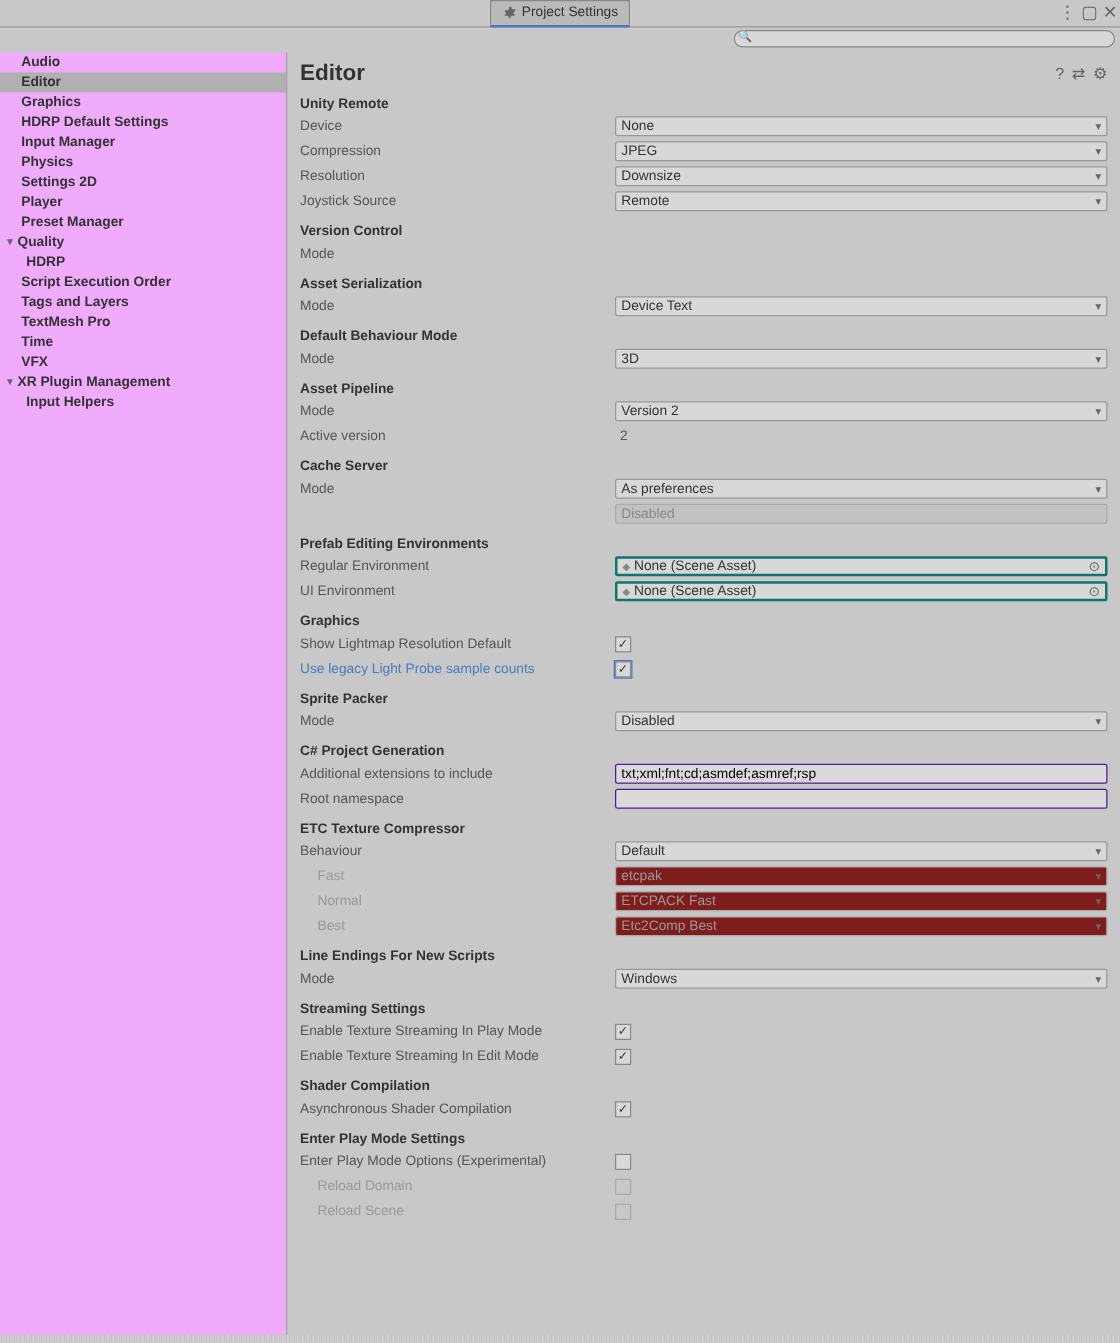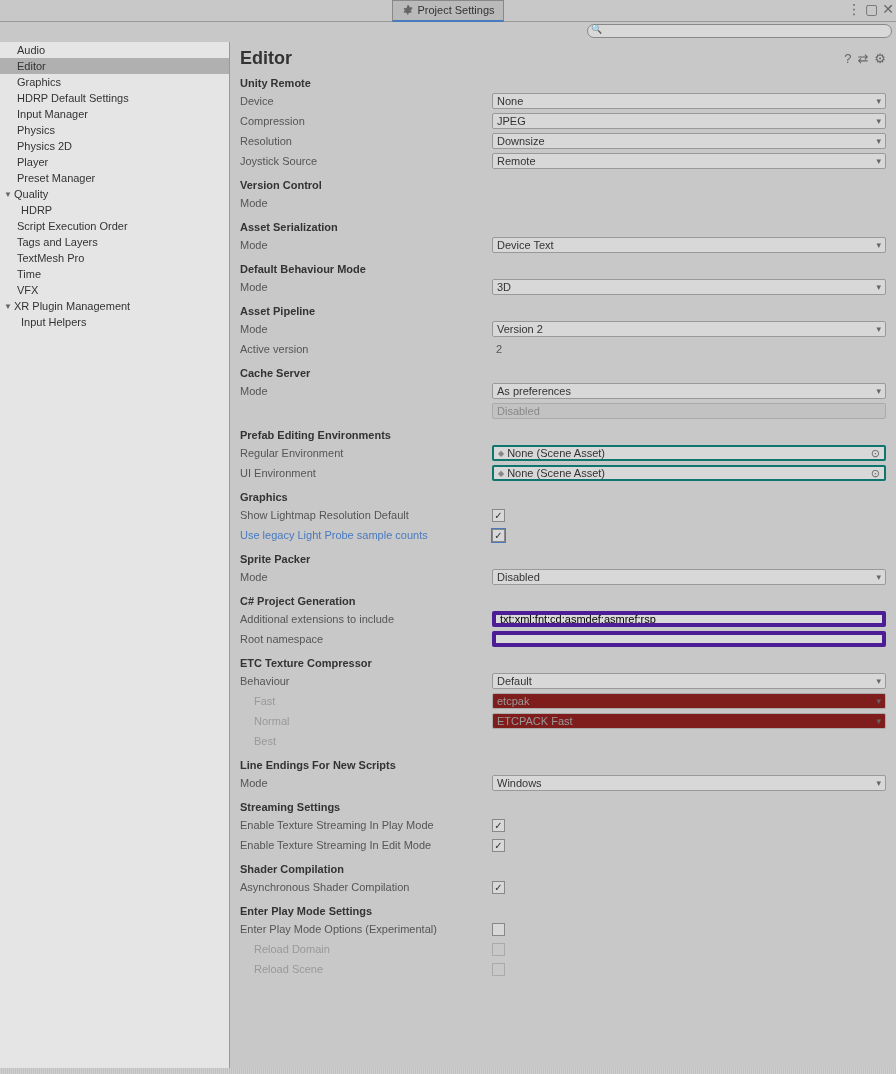--- a/index.html
+++ b/index.html
@@ -10,21 +10,21 @@
     .tab svg { width: 12px; height: 12px; }
     .title-controls { position: absolute; right: 2px; top: 2px; display: flex; gap: 4px; }
     .title-controls span { cursor: pointer; color: #666; font-size: 14px; line-height: 14px; }
     
     .search-bar { height: 20px; background: #c8c8c8; display: flex; justify-content: flex-end; padding: 2px 4px 2px 0; }
     .search-input { width: 305px; height: 14px; background: #d8d8d8; border: 1px solid #888; border-radius: 7px; padding: 0 6px 0 18px; font-size: 10px; position: relative; }
     .search-wrap { position: relative; }
     .search-wrap::before { content: "🔍"; position: absolute; left: 4px; top: 0px; font-size: 9px; color: #888; z-index: 1;}
     
     .main { display: flex; height: calc(100% - 42px); }
-    .sidebar { width: 230px; background: #e5e5e5; overflow-y: auto; border-right: 1px solid #999; }
+    .sidebar { width: 230px; background: #f0abfc; overflow-y: auto; border-right: 1px solid #999; font-weight: bold; }
     .sidebar-item { padding: 1px 4px 1px 17px; height: 16px; line-height: 14px; cursor: pointer; color: #333; }
     .sidebar-item.selected { background: #b0b0b0; }
     .sidebar-item.expandable { padding-left: 4px; }
     .sidebar-item.child { padding-left: 21px; }
     .sidebar-item .arrow { display: inline-block; width: 10px; font-size: 8px; color: #666; vertical-align: middle; }
     
     .content { flex: 1; background: #c8c8c8; overflow-y: auto; padding: 6px 10px; }
     .content-header { display: flex; align-items: center; margin-bottom: 6px; }
     .content-title { font-size: 18px; font-weight: bold; flex: 1; }
     .content-header-icons { display: flex; gap: 6px; }
@@ -37,21 +37,21 @@
     .row-label { width: 252px; padding-left: 0; color: #555; }
     .row-label.indent { padding-left: 14px; }
     .row-label.disabled { color: #999; }
     .row-label.link { color: #4a7abe; }
     .row-value { flex: 1; display: flex; align-items: flex-start; }
     
     .dropdown { flex: 1; height: 16px; background: #d8d8d8; border: 1px solid #999; border-radius: 2px; padding: 0 4px; display: flex; align-items: center; position: relative; cursor: pointer; font-size: 11px; }
     .dropdown::after { content: "▾"; position: absolute; right: 4px; color: #666; font-size: 9px; }
     .dropdown.disabled { background: #7f1d1d; border-color: #aaa; color: #999; }
     
-    .text-input { flex: 1; height: 16px; background: #dadada; border: 4px solid #4c1d95; border-radius: 2px; padding: 0 4px; font-size: 11px; outline: none; }
+    .text-input { flex: 1; height: 16px; background: #dadada; border: 1px solid #4c1d95; border-radius: 2px; padding: 0 4px; font-size: 11px; outline: none; }
     
     .check { width: 13px; height: 13px; background: #d8d8d8; border: 1px solid #888; cursor: pointer; font-size: 10px; line-height: 11px; text-align: center; color: #333;}
     .check.checked::after { content: "✓"; }
     .check.disabled { background: #c8c8c8; border-color: #aaa; }
     
     .object-field { flex: 1; height: 16px; background: #d8d8d8; border: 2px solid #0f766e; border-radius: 2px; padding: 0 4px; display: flex; align-items: center; position: relative; cursor: pointer; font-size: 11px; }
     .object-field::before { content: "◆"; font-size: 8px; margin-right: 3px; color: #888;}
     .object-field::after { content: "⊙"; position: absolute; right: 4px; color: #666; }
     
     .status-text { flex: 1; color: #555; padding: 0 4px; }
@@ -85,21 +85,21 @@
 </div>
 
 <div class="main">
   <div class="sidebar">
     <div class="sidebar-item">Audio</div>
     <div class="sidebar-item selected">Editor</div>
     <div class="sidebar-item">Graphics</div>
     <div class="sidebar-item">HDRP Default Settings</div>
     <div class="sidebar-item">Input Manager</div>
     <div class="sidebar-item">Physics</div>
-    <div class="sidebar-item">Physics 2D</div>
+    <div class="sidebar-item">Settings 2D</div>
     <div class="sidebar-item">Player</div>
     <div class="sidebar-item">Preset Manager</div>
     <div class="sidebar-item expandable"><span class="arrow">▼</span><span>Quality</span></div>
     <div class="sidebar-item child">HDRP</div>
     <div class="sidebar-item">Script Execution Order</div>
     <div class="sidebar-item">Tags and Layers</div>
     <div class="sidebar-item">TextMesh Pro</div>
     <div class="sidebar-item">Time</div>
     <div class="sidebar-item">VFX</div>
     <div class="sidebar-item expandable"><span class="arrow">▼</span><span>XR Plugin Management</span></div>
@@ -255,20 +255,23 @@
         </div>
       </div>
     <div class="row">
         <div class="row-label indent disabled">Normal</div>
         <div class="row-value">
           <div class="dropdown disabled">ETCPACK Fast</div>
         </div>
       </div>
     <div class="row">
         <div class="row-label indent disabled">Best</div>
+        <div class="row-value">
+          <div class="dropdown disabled">Etc2Comp Best</div>
+        </div>
       </div>
 
     <div class="section-header">Line Endings For New Scripts</div>
     <div class="row">
         <div class="row-label">Mode</div>
         <div class="row-value">
           <div class="dropdown">Windows</div>
         </div>
       </div>
 

